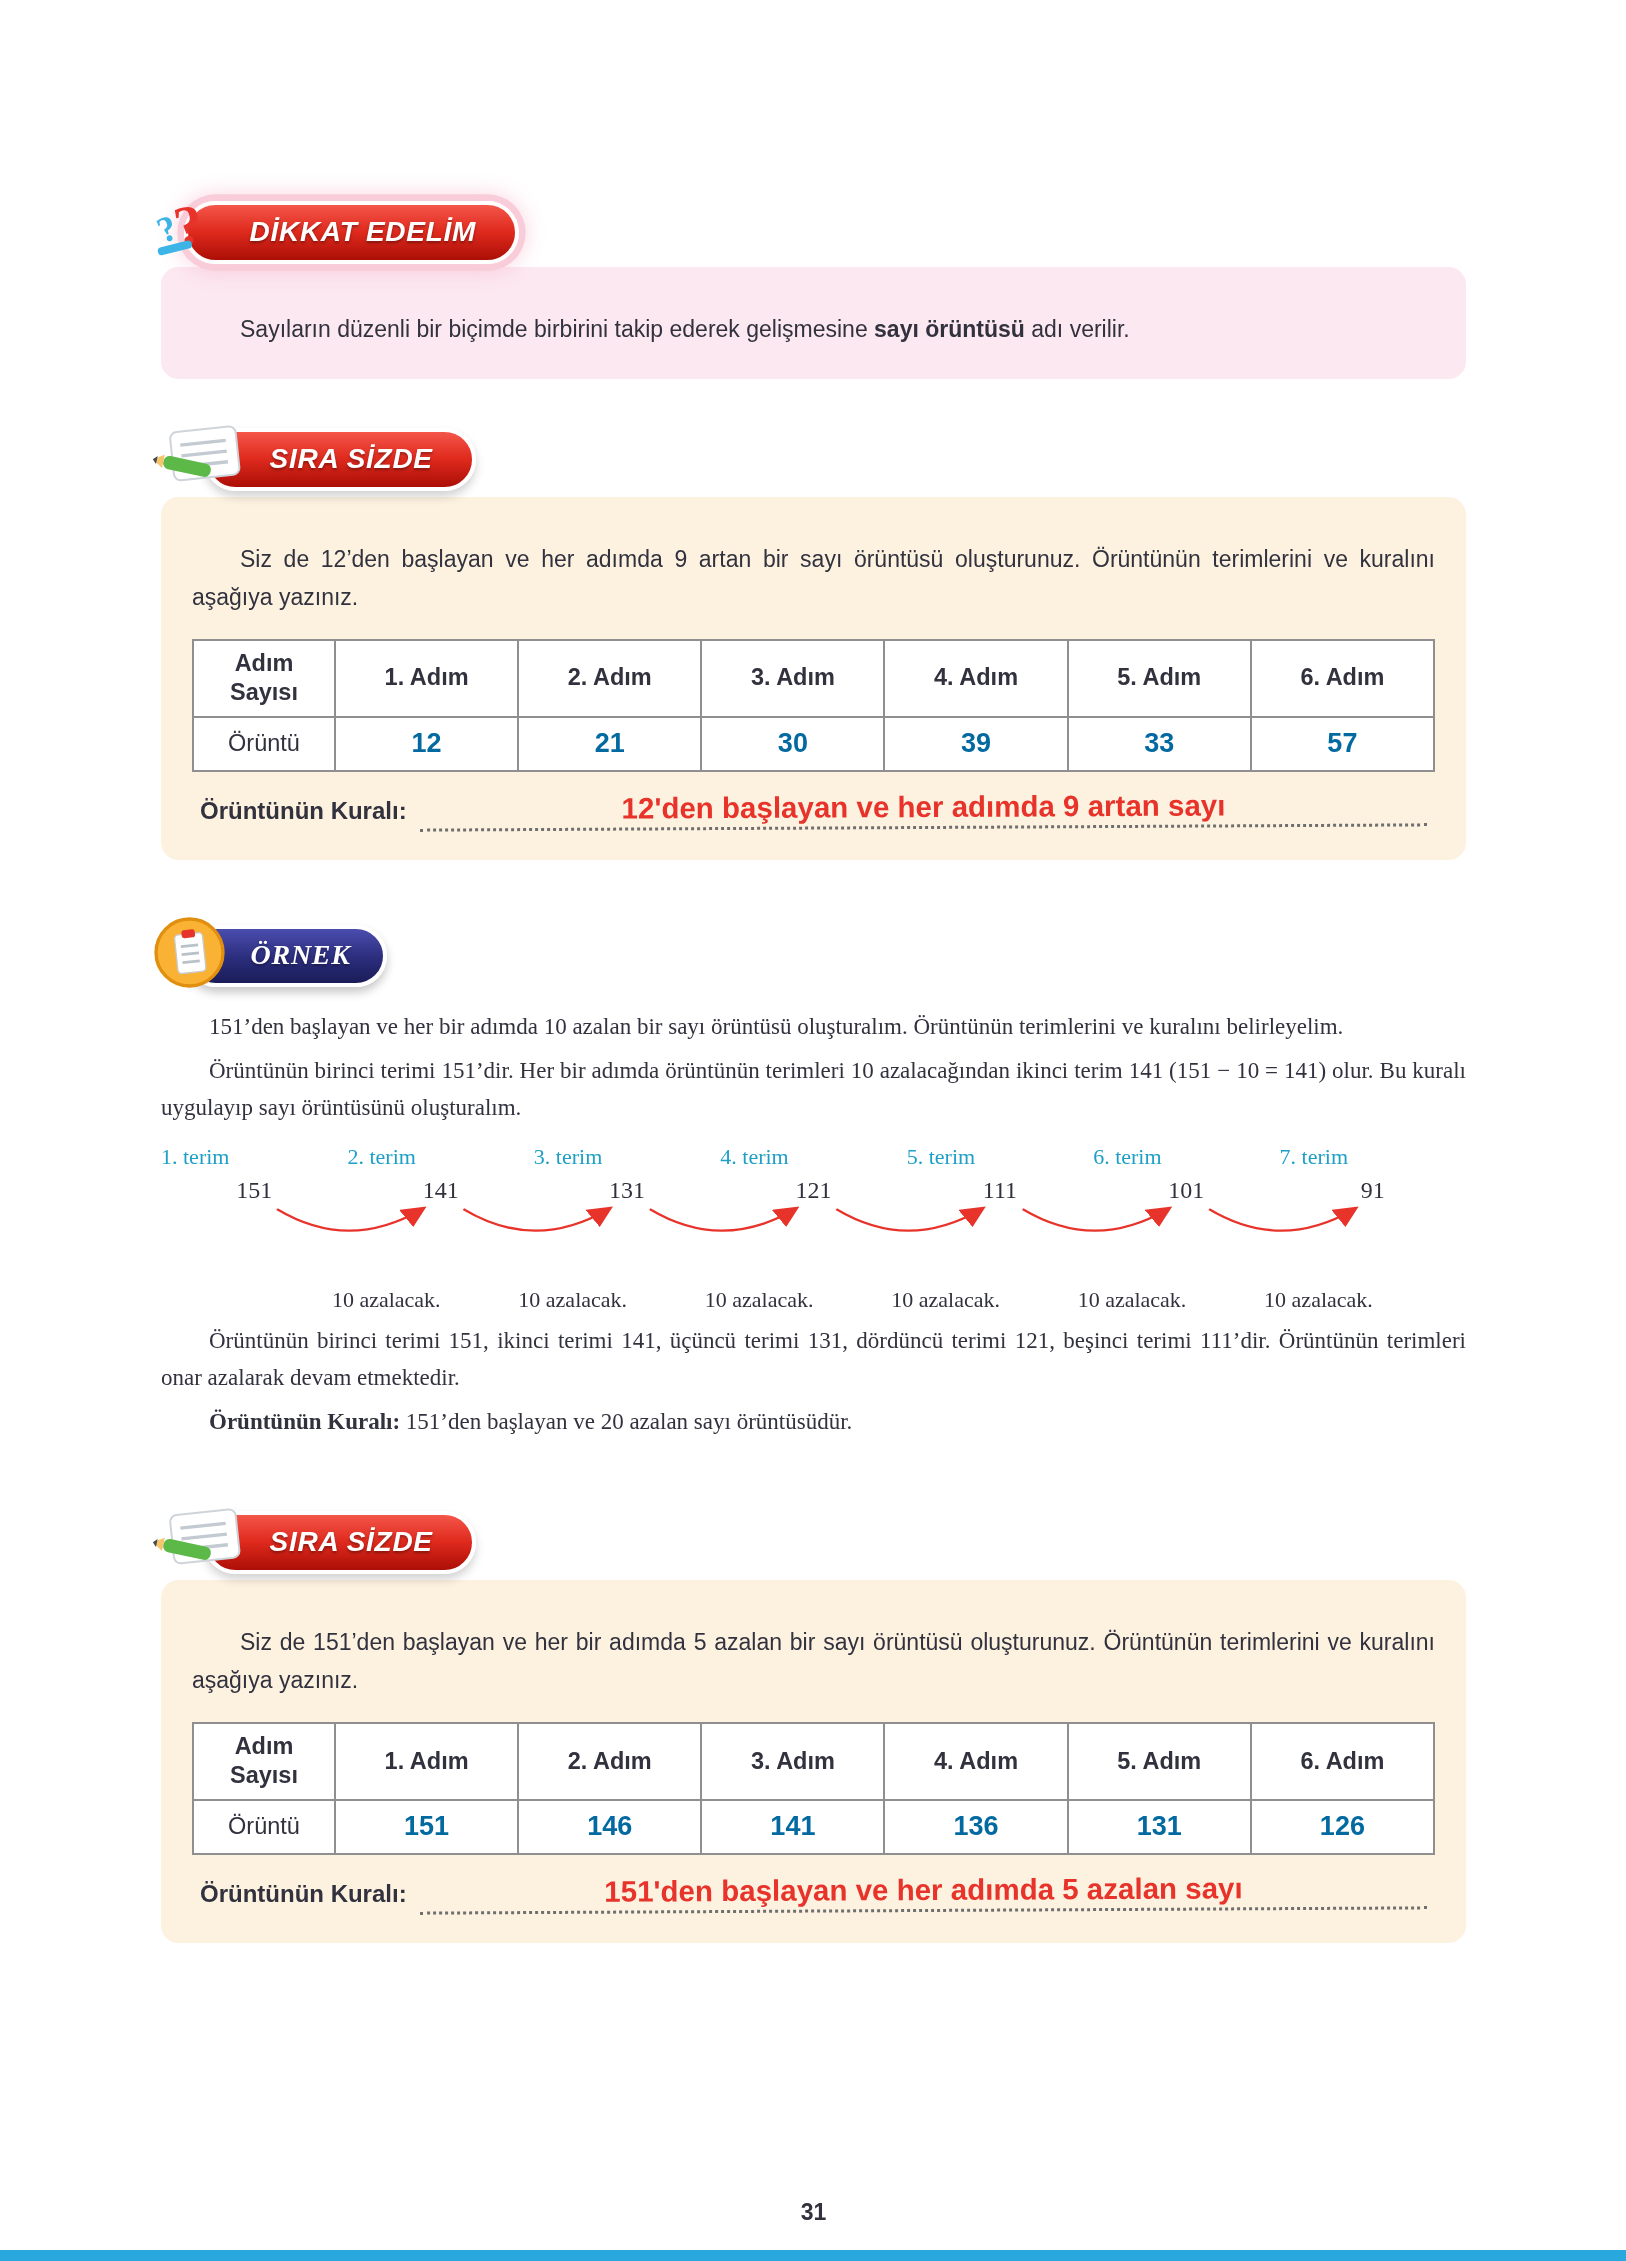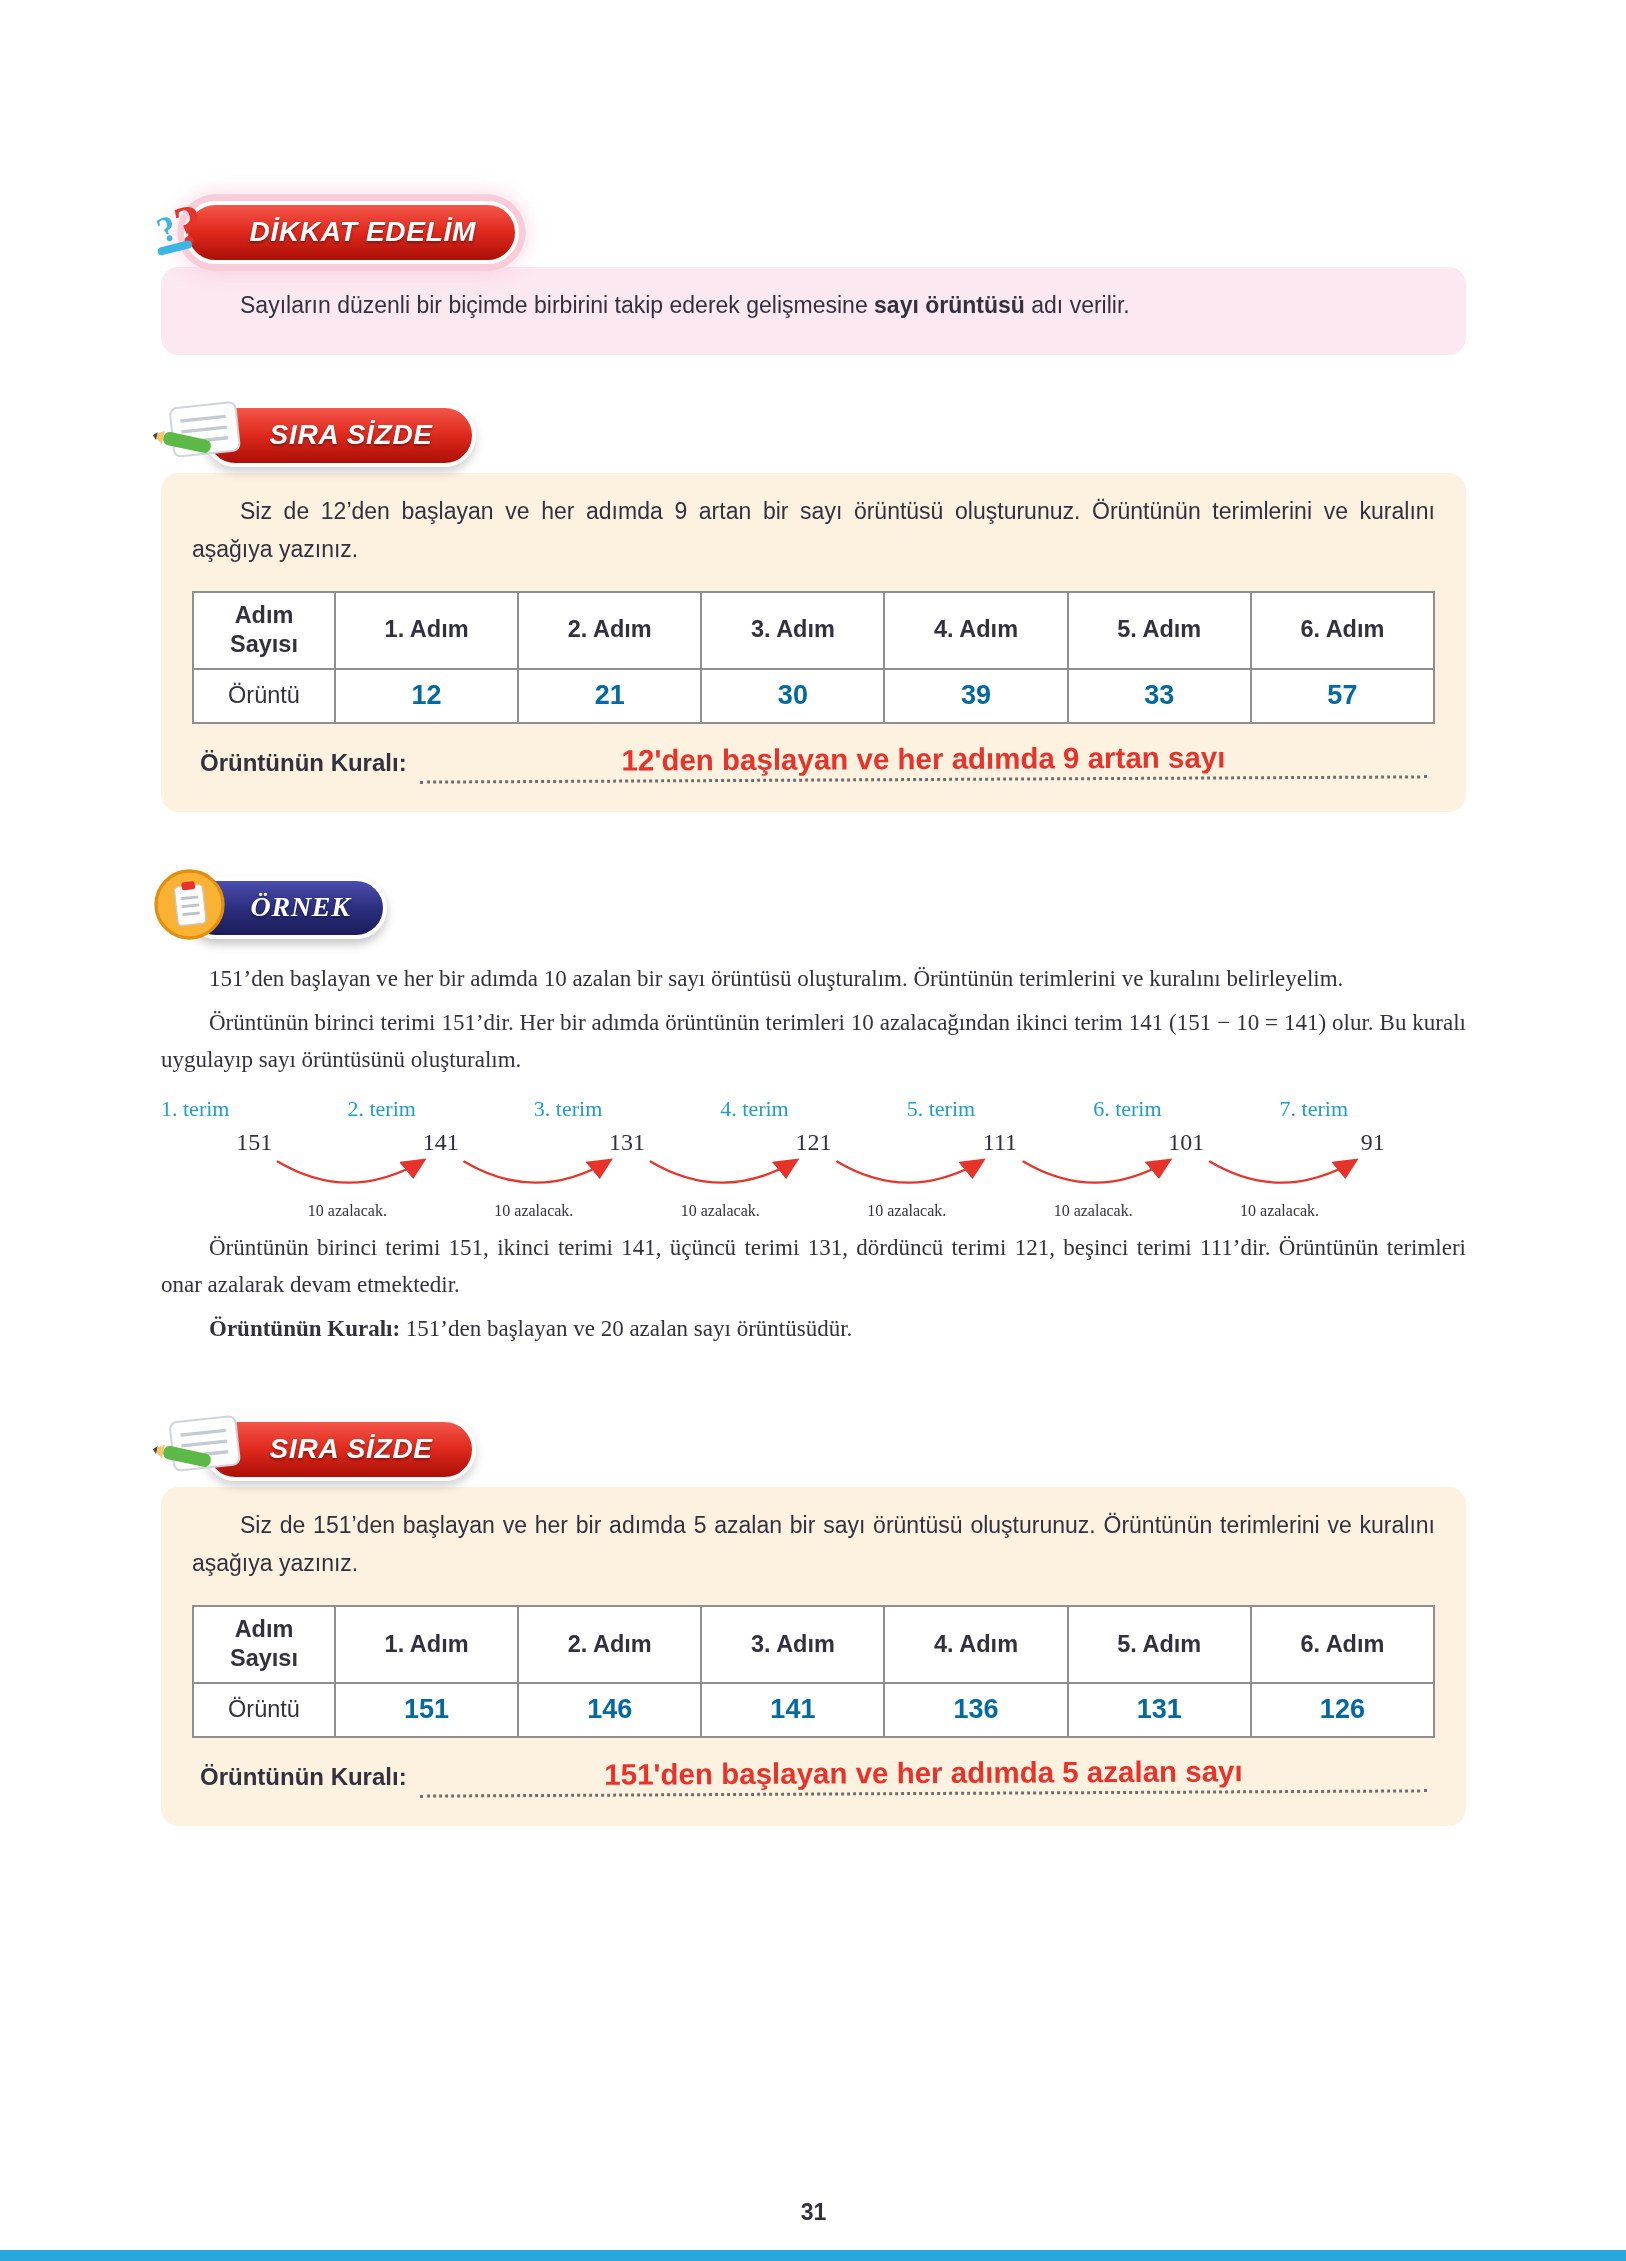--- a/index.html
+++ b/index.html
@@ -20,21 +20,21 @@
   .para {
     font-size: 23px;
     line-height: 1.62;
     text-align: justify;
     text-indent: 48px;
     margin: 0;
   }
   .para b { font-weight: bold; }
 
   
-  .box { border-radius: 17.5px; padding: 20px 31px 31px; }
+  .box { border-radius: 17.5px; padding: 44px 31px 31px; }
   .box-pink  { background: #fce8f0; }
   .box-cream { background: #fdf2e0; }
 
   .section { margin-bottom: 42px; }
 
   
   .badge {
     position: relative;
     z-index: 2;
     display: inline-flex;
@@ -117,21 +117,21 @@
   .terms-row { display: grid; grid-template-columns: repeat(7, 1fr); }
   .term-label { color: #1ea0c6; font-size: 22px; text-align: left; }
   .term-value { font-size: 24px; text-align: center; margin-top: 6.7px; color: #32323f; }
   .arrows { display: block; width: 100%; height: 50px; margin-top: -2.7px; }
   .azalacak-row {
     display: grid;
     grid-template-columns: repeat(6, 1fr);
     padding: 0 7.14%;
     margin-top: -1.3px;
   }
-  .azalacak-row span { text-align: center; font-size: 16px; color: #32323f; }
+  .azalacak-row span { text-align: right; font-size: 22px; color: #32323f; margin-top: 37px; }
 
   .ornek-body p { margin: 0 0 6.7px 0; }
 
   
   .page-number {
     position: absolute;
     bottom: 35px;
     left: 0;
     width: 100%;
     text-align: center;

